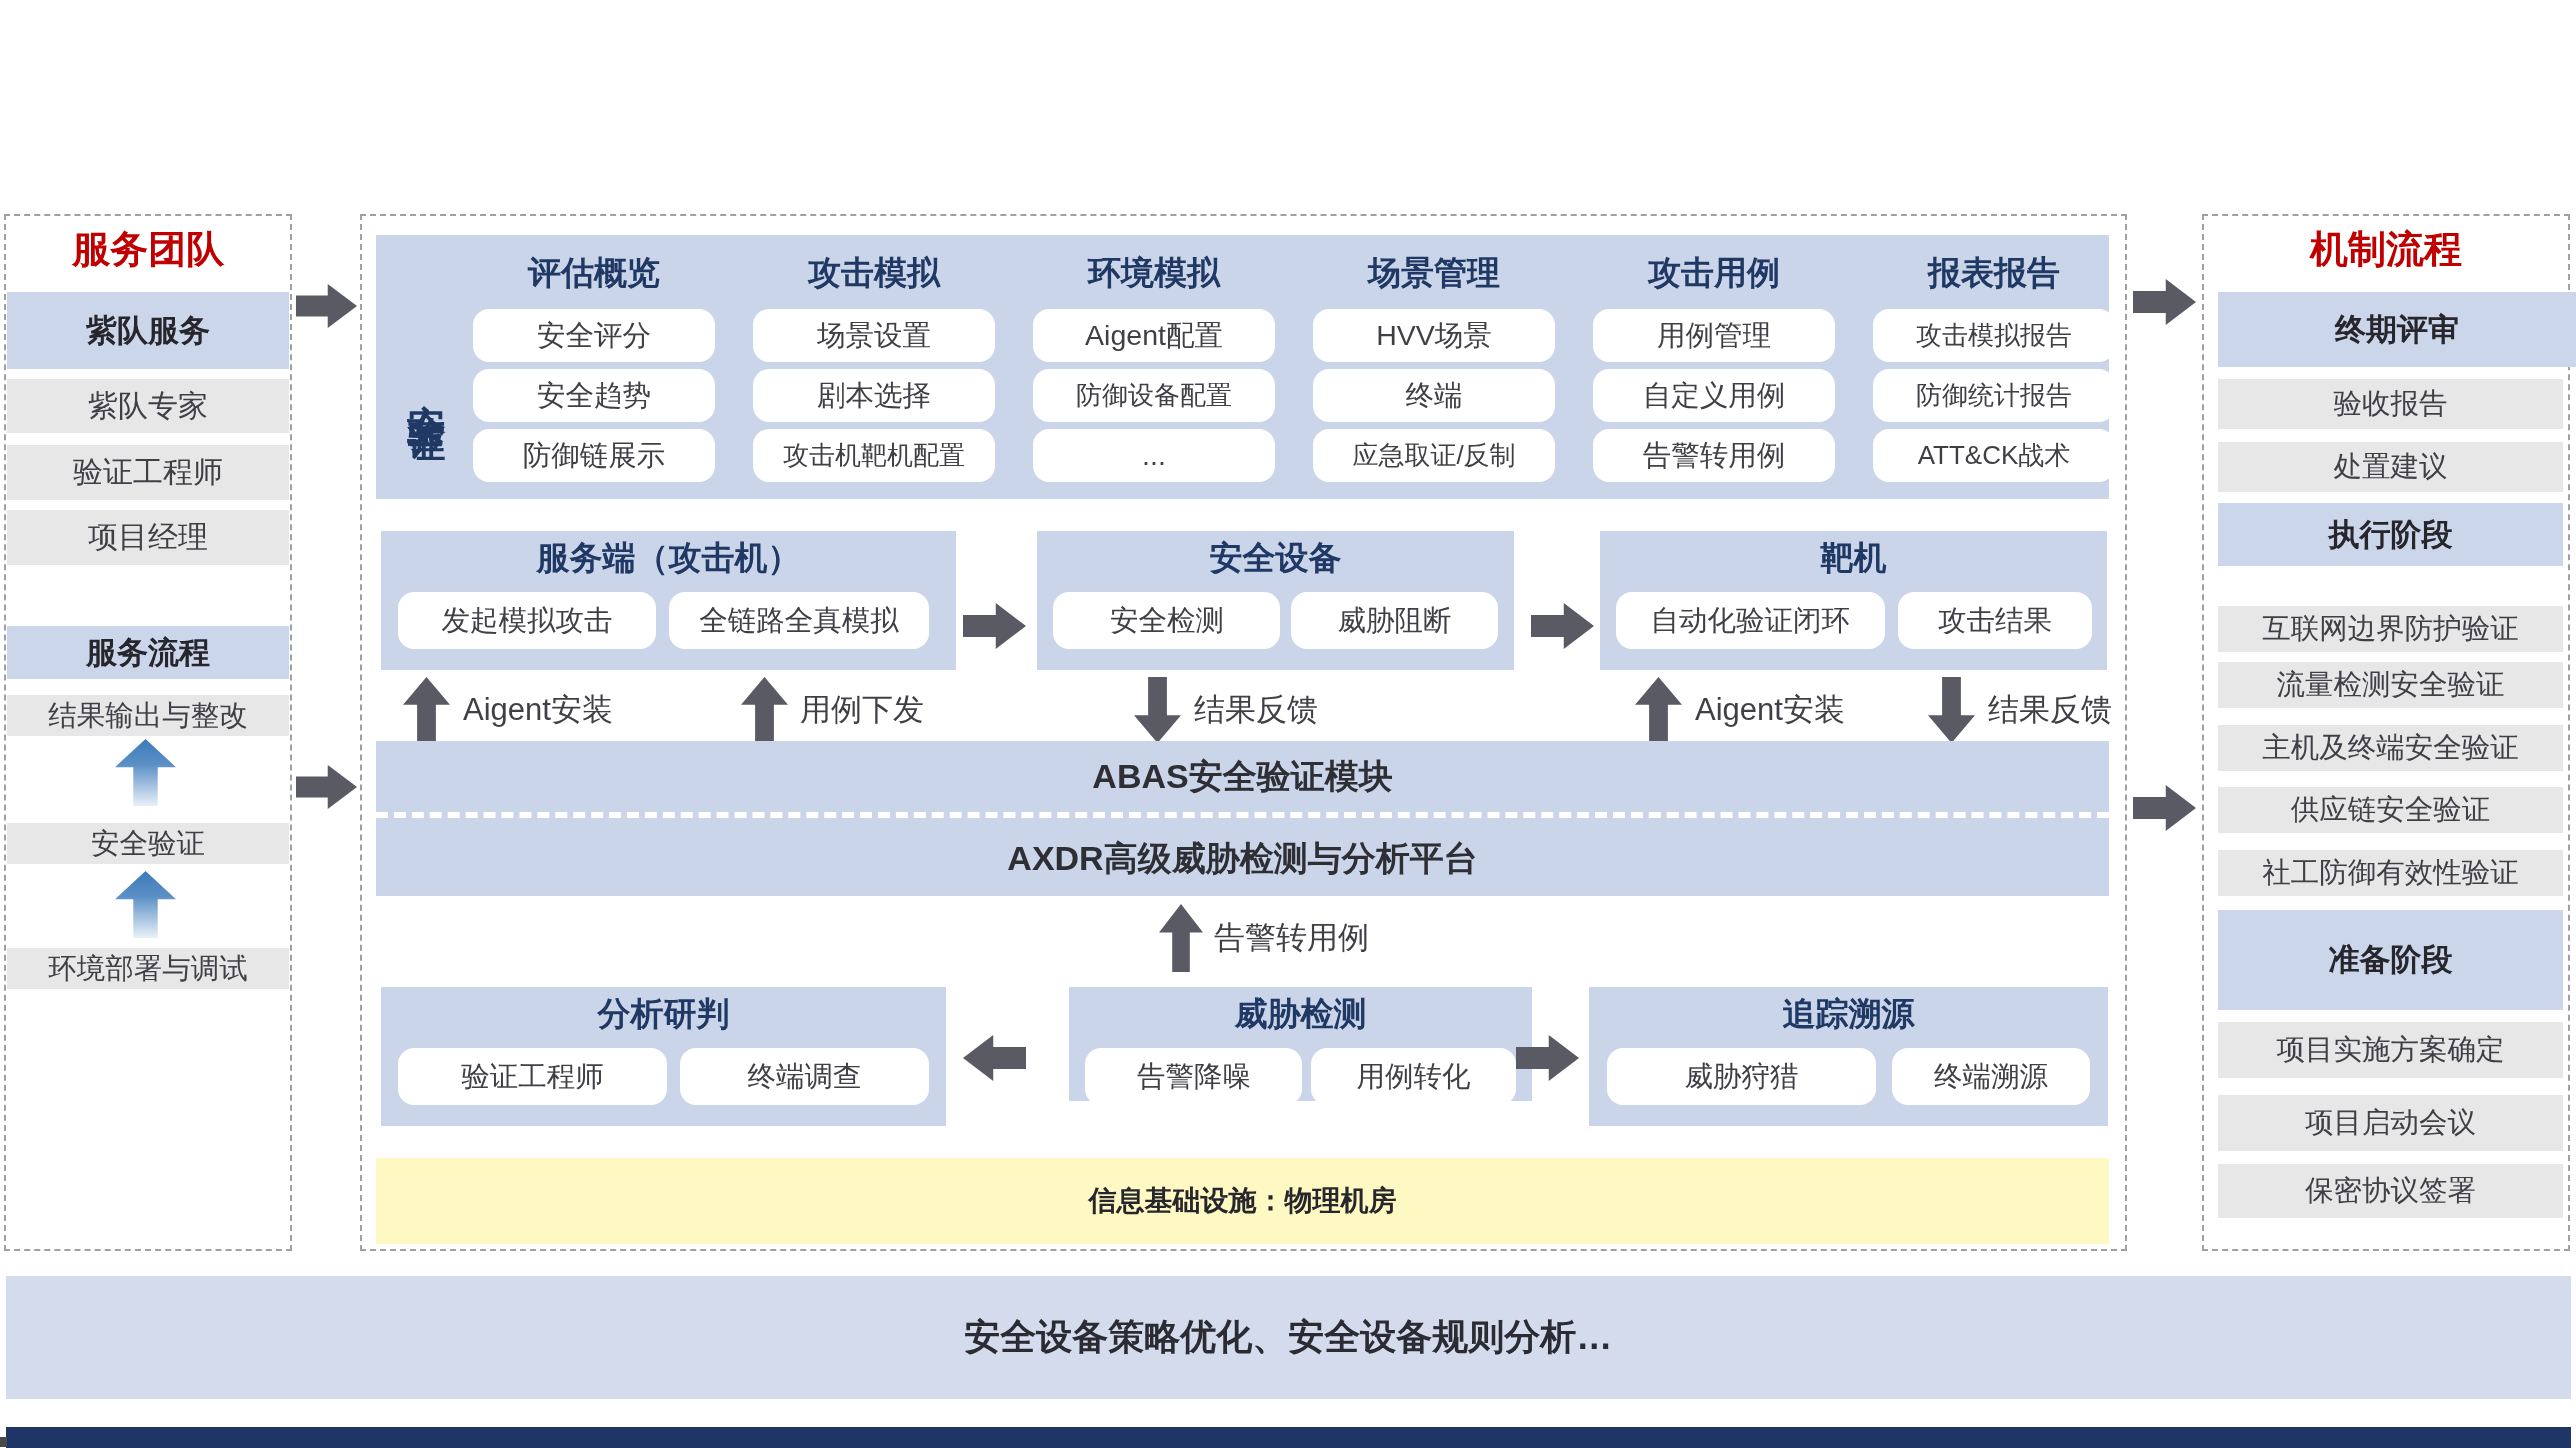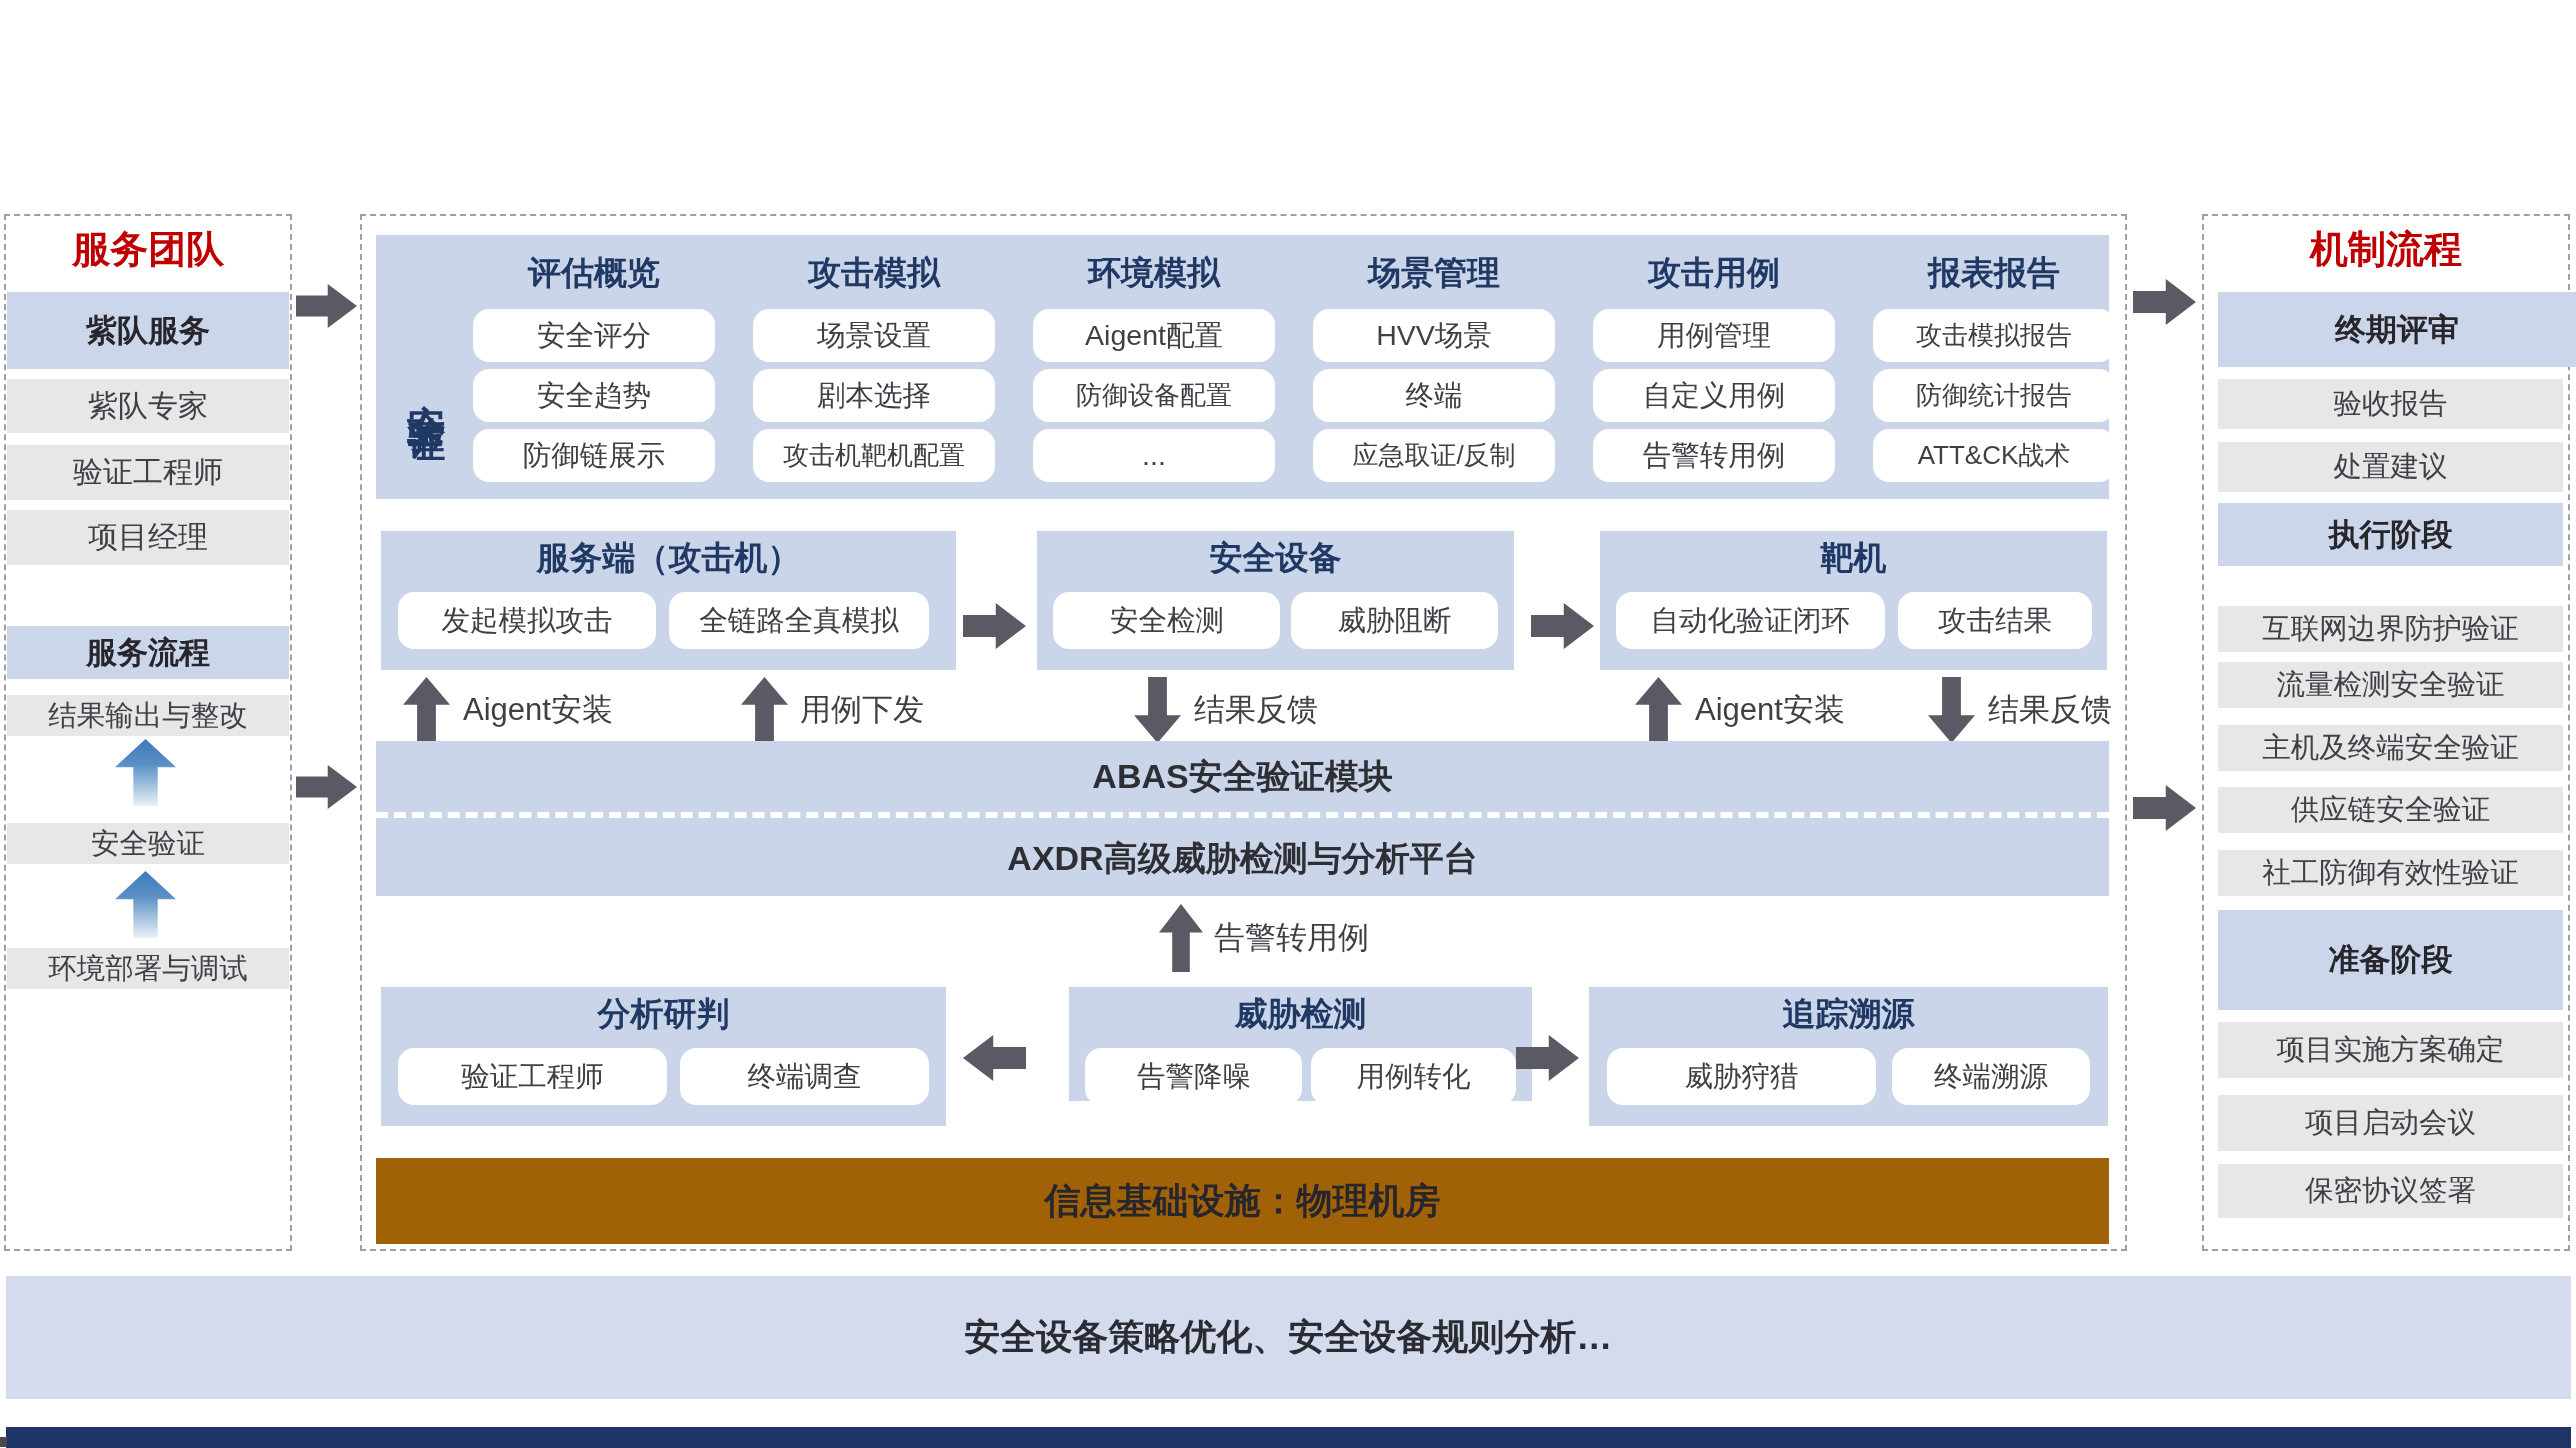--- a/index.html
+++ b/index.html
@@ -25,21 +25,21 @@
   .arr-left{clip-path:polygon(100% 26%,48% 26%,48% 0,0 50%,48% 100%,48% 74%,100% 74%);}
   .arr-up{clip-path:polygon(50% 0,100% 42%,70% 42%,70% 100%,30% 100%,30% 42%,0 42%);}
   .arr-down{clip-path:polygon(30% 0,70% 0,70% 58%,100% 58%,50% 100%,0 58%,30% 58%);}
   .arr-up-blue{background:linear-gradient(to bottom,#3d7ab9 0%,#5b90c6 38%,#a9c5e1 72%,#e9f1f8 100%);
     clip-path:polygon(50% 0,100% 42%,70% 42%,70% 100%,30% 100%,30% 42%,0 42%);}
   .flowlabel{color:#3f3f46;font-size:31px;display:flex;align-items:center;justify-content:flex-start;text-align:left;}
   .abas-top{position:absolute;left:0;right:0;top:0;height:71px;border-bottom:6.4px dashed #ffffff;
     display:flex;align-items:center;justify-content:center;color:#2e2e35;font-weight:bold;font-size:34px;}
   .abas-bottom{position:absolute;left:0;right:0;bottom:0;height:74px;
     display:flex;align-items:center;justify-content:center;color:#2e2e35;font-weight:bold;font-size:34px;}
-  .infra{background:#a16207;color:#26262c;font-weight:bold;font-size:36px;}
+  .infra{background:#fef9c3;color:#26262c;font-weight:bold;font-size:28px;}
   .footerbar{background:#d4dbec;color:#2b2b33;font-weight:bold;font-size:36px;}
   .bottomstrip{background:#1f3566;}
 </style>
 </head>
 <body>
 
 <div id="canvas">
 
 
   <div class="panel" style="left:4.3px;top:214px;width:288px;height:1037px;"></div>

